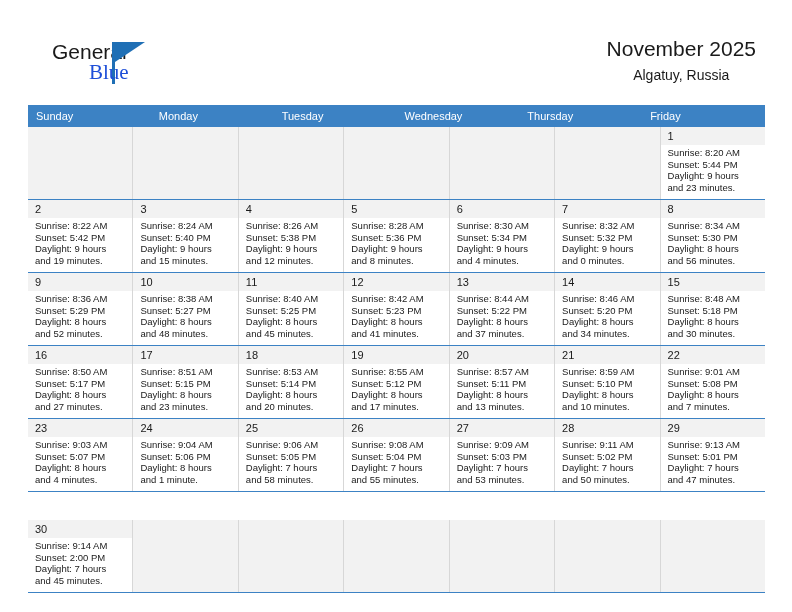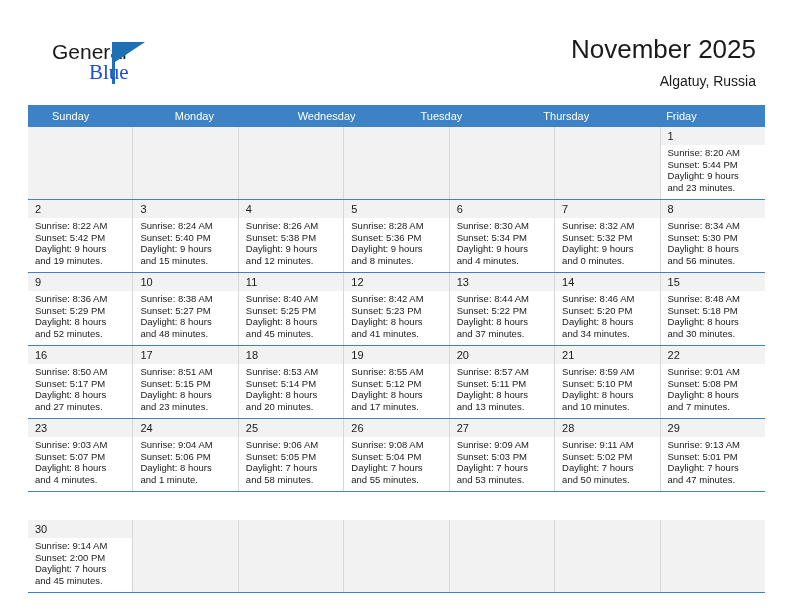--- a/index.html
+++ b/index.html
@@ -73,51 +73,52 @@
     font-family: Liberation Serif, serif;
   }
 
   .title-block {
     position: absolute;
     right: 36px;
     top: 33px;
     text-align: right;
   }
   .cal-title {
-    font-size: 26px;
+    font-size: 21px;
     color: #1a1a1a;
     line-height: 32px;
     white-space: nowrap;
   }
   .cal-subtitle {
     font-size: 14px;
     color: #1a1a1a;
     line-height: 20px;
-    margin-top: 6px;
+    margin-top: 0;
     white-space: nowrap;
+    text-align: center;
   }
 
   
   .calendar {
     position: absolute;
     left: 28px;
     top: 105px;
     width: 737px;
   }
   .dow-row {
     display: flex;
     background: #3c82c4;
     height: 22px;
   }
   .dow {
     flex: 1 1 0;
     color: #ffffff;
     font-size: 11px;
     line-height: 22px;
-    padding-left: 24px;
+    padding-left: 8px;
     box-sizing: border-box;
     overflow: hidden;
     white-space: nowrap;
   }
   .week {
     display: flex;
     border-bottom: 1.5px solid #3c82c4;
   }
   .week:last-child {
     border-bottom: 1.5px solid #3c82c4;
@@ -180,22 +181,22 @@
       <div class="cal-title">November 2025</div>
       <div class="cal-subtitle">Algatuy, Russia</div>
     </div>
 
   </div>
 
   <div class="calendar">
     <div class="dow-row" id="dow-row">
         <div class="dow">Sunday</div>
         <div class="dow">Monday</div>
+        <div class="dow">Tuesday</div>
         <div class="dow">Wednesday</div>
-        <div class="dow">Tuesday</div>
         <div class="dow">Thursday</div>
         <div class="dow">Friday</div>
       </div>
     <div id="weeks-container">
         <div class="week">
           <div class="cell empty">
             <span class="daynum"></span>
           </div>
           <div class="cell empty">
             <span class="daynum"></span>

